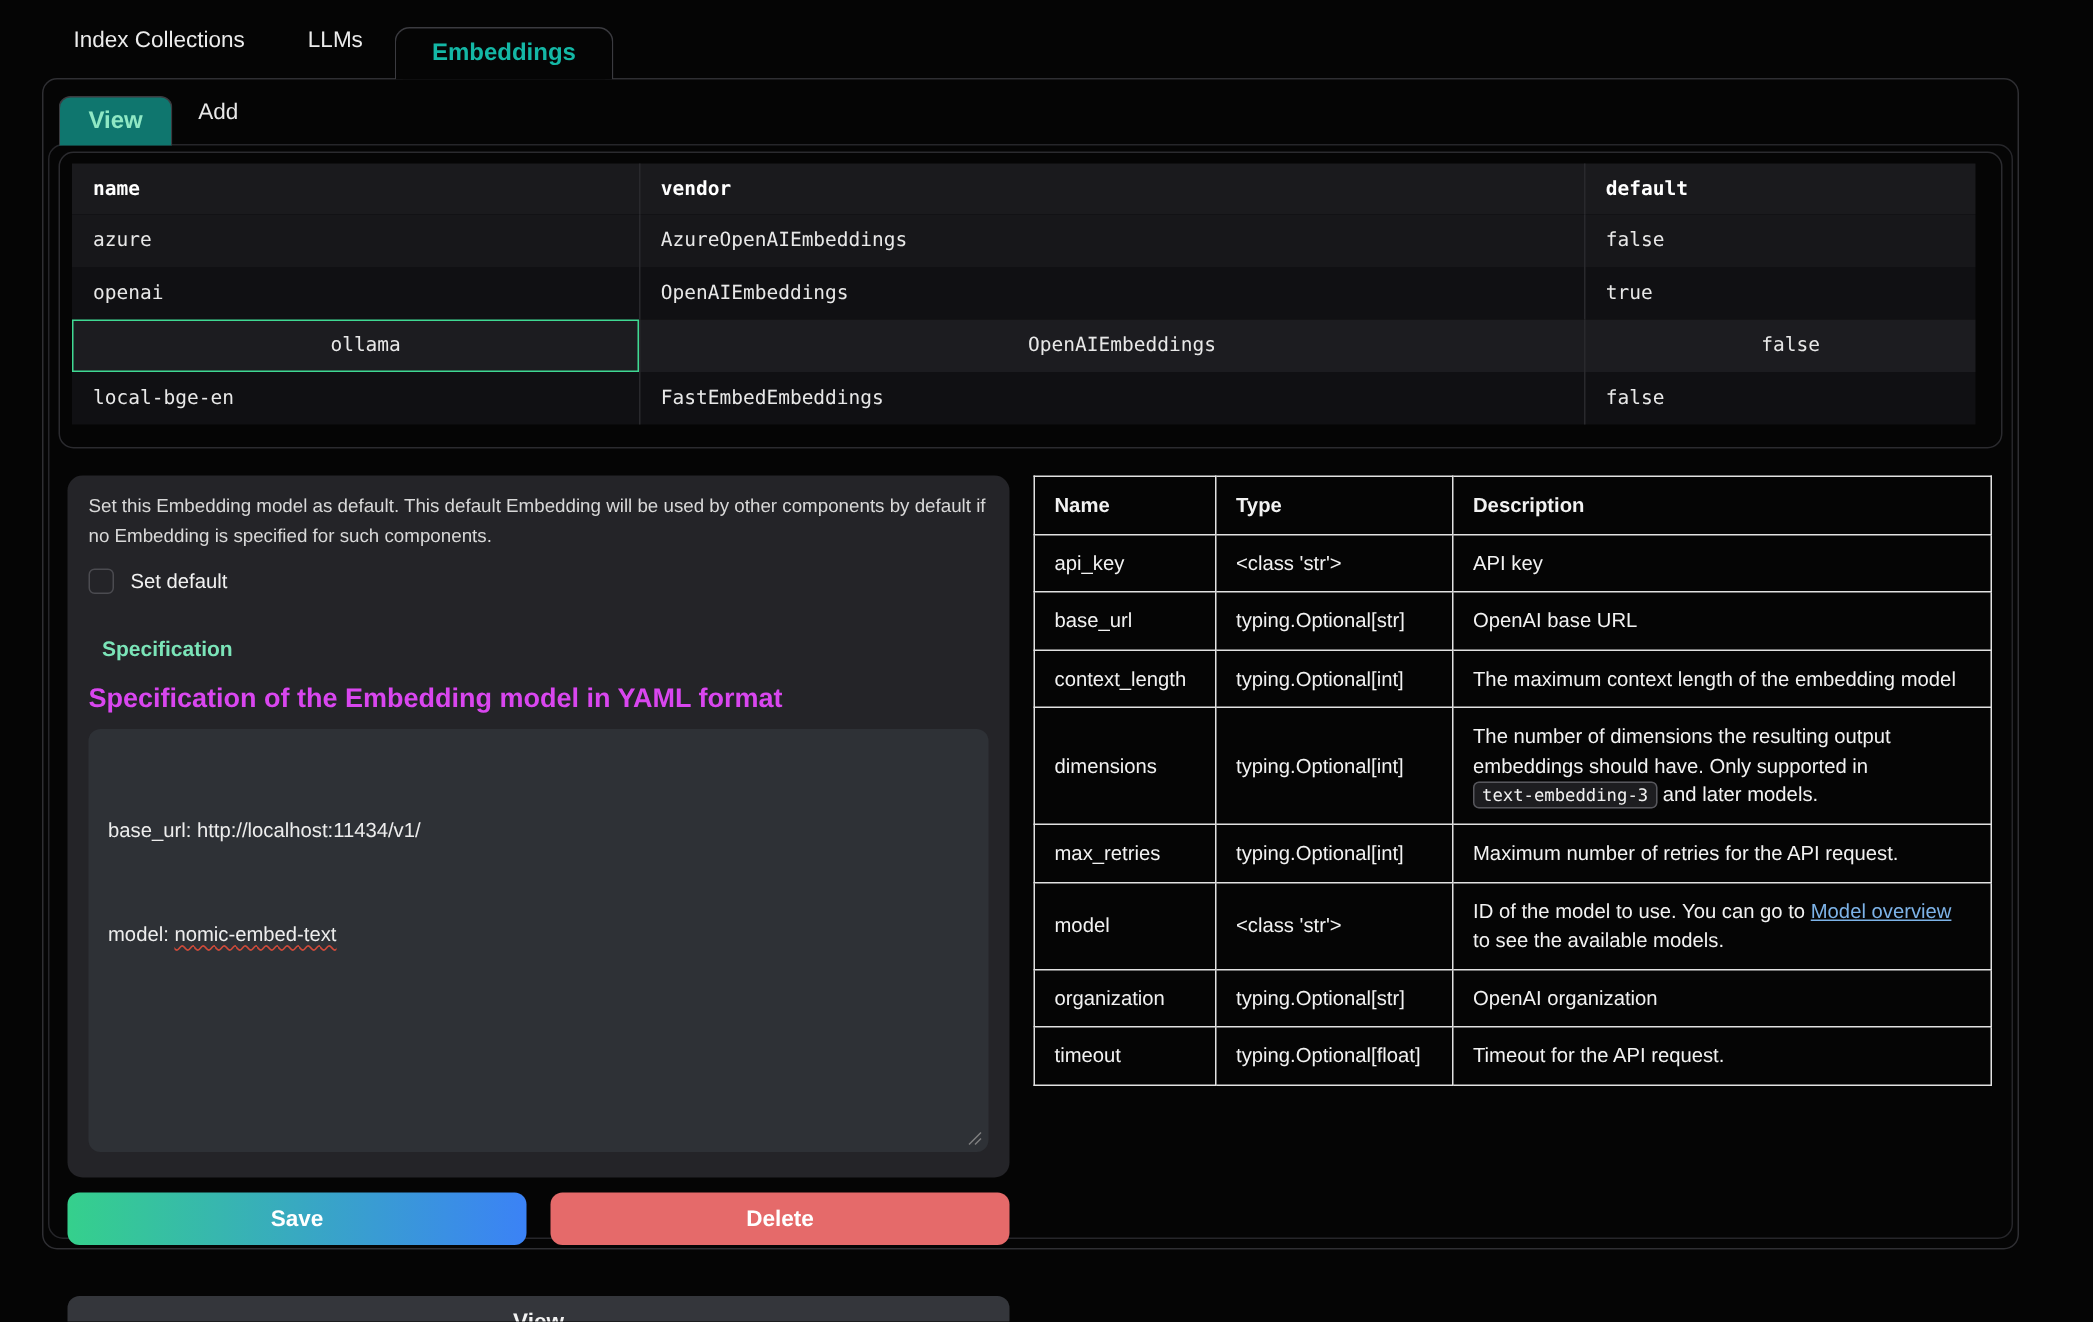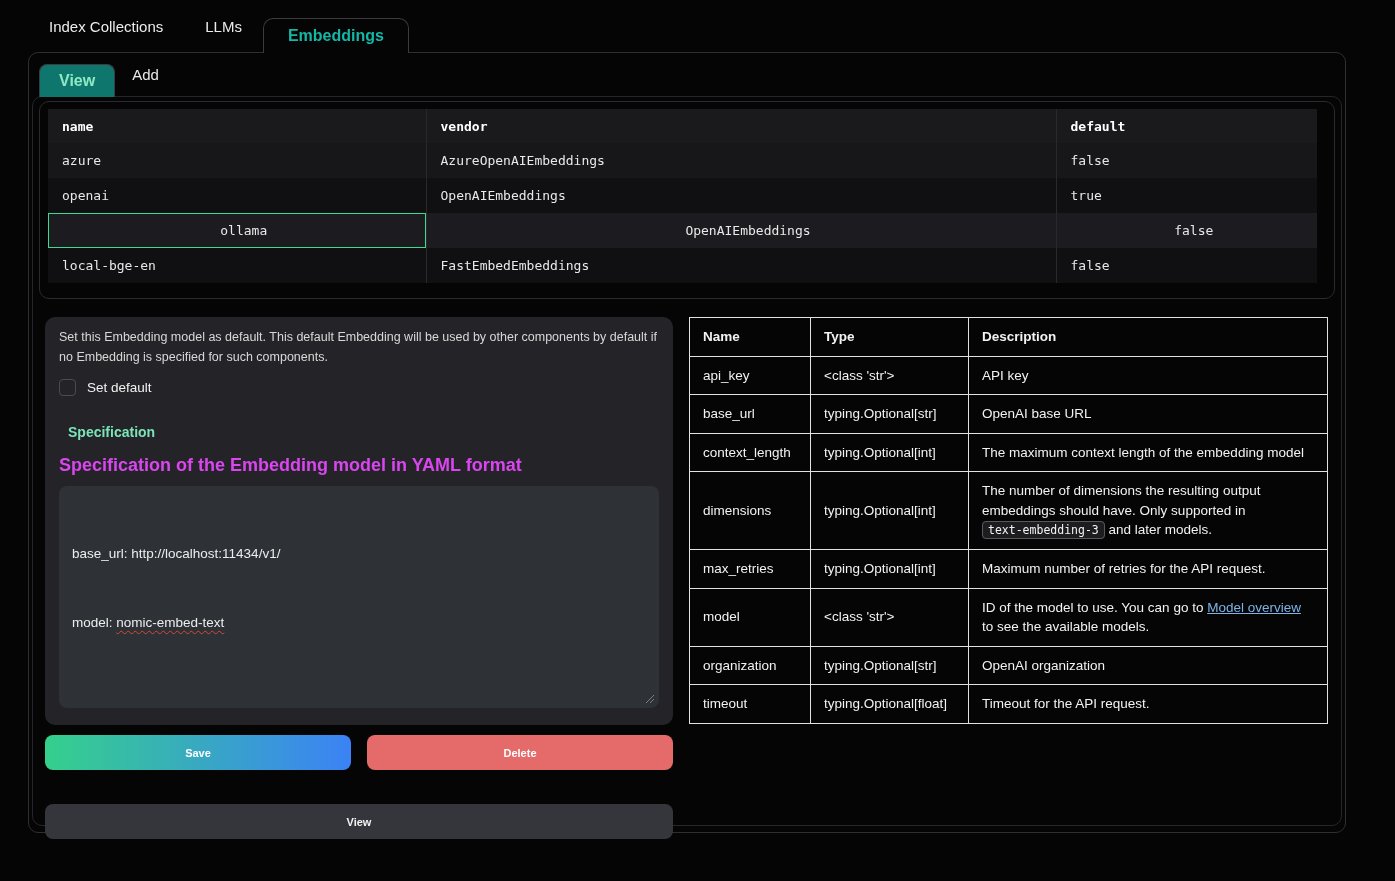--- a/index.html
+++ b/index.html
@@ -57,30 +57,30 @@
   .right-col { flex:1; min-width:0; }
 
   
   .default-panel { background:#242428; border-radius:10px; padding:10px 14px 17px; }
   .panel-desc { font-size:12.5px; color:#d8d8d8; line-height:1.6; margin:0 0 12px; }
   .checkbox-row { display:flex; align-items:center; gap:11px; font-size:13.5px; color:#f2f2f2; margin:0 0 28px; cursor:default; }
   .checkbox { width:17px; height:17px; border:1.5px solid #4b4b50; border-radius:4px; background:transparent; flex:none; }
   .spec-heading { color:#7be4b8; font-size:14px; font-weight:700; margin:0 0 0 9px; }
   .spec-subtext { font-size:18px; color:#d946ef; margin:15px 0 10px;font-weight:bold; }
   .spec-editor {
-    background:#2e3136; border-radius:8px; height:222px; padding:11px 13px;
+    background:#2e3136; border-radius:8px; height:282px; padding:11px 13px;
     font-size:13.5px; color:#ededed; line-height:1.7; position:relative;
     white-space:pre-wrap; cursor:text;
   }
   .misspelled { text-decoration:underline; text-decoration-style:wavy; text-decoration-color:#d04a3a; text-decoration-thickness:1px; text-underline-offset:3px; }
   .resize-handle { position:absolute; right:4px; bottom:4px; width:10px; height:10px; opacity:.75; }
 
   
   .btn-row { display:flex; gap:16px; margin-top:10px; }
-  .btn { height:35px; border:none; border-radius:8px; font-size:11px; font-weight:700; color:#fff; font-family:inherit; cursor:pointer; }
+  .btn { height:35px; border:none; border-radius:8px; font-size:15px; font-weight:700; color:#fff; font-family:inherit; cursor:pointer; }
   .btn-save { flex:1; background:linear-gradient(90deg,#35d08c,#3b82f6); }
   .btn-delete { flex:1; background:#e56a6a; }
   .btn-close { width:100%; margin-top:34px; background:#34363b; color:#f2f2f2; }
 
   
   .param-title { font-size:13.5px; color:#f0f0f0; margin:3px 0 11px; }
   table.params { border-collapse:collapse; width:100%; font-size:13.5px; color:#f2f2f2; table-layout:fixed; }
   table.params th, table.params td { border:1.5px solid #e2e2e2; padding:9px 13px; text-align:left; vertical-align:middle; line-height:1.45; }
   table.params th { font-weight:700; }
   table.params th:nth-child(1), table.params td:nth-child(1) { width:121px; }

